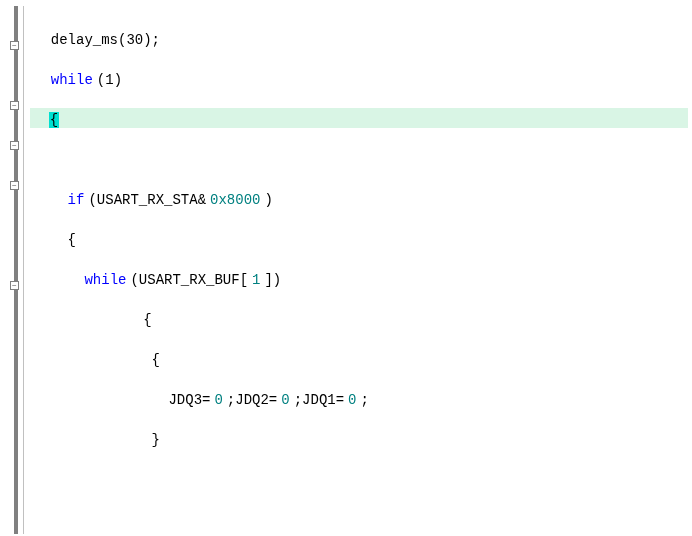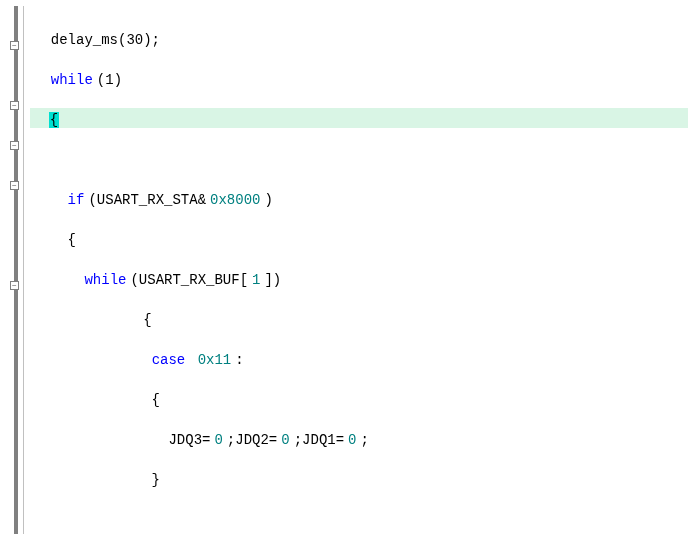--- a/index.html
+++ b/index.html
@@ -83,21 +83,20 @@
   </div>
   <div class="code-area">
 <span class="line"><span class="txt">  delay_ms(30);</span></span>
 <span class="line">  <span class="kw">while</span><span class="txt">(1)</span></span>
 <span class="line highlight-green">  <span class="highlight-cursor">{</span></span>
 <span class="line"> </span>
 <span class="line">    <span class="kw">if</span><span class="txt">(USART_RX_STA&amp;</span><span class="num">0x8000</span><span class="txt">)</span></span>
 <span class="line"><span class="txt">    {</span></span>
 <span class="line">      <span class="kw">while</span><span class="txt">(USART_RX_BUF[</span><span class="num">1</span><span class="txt">])</span></span>
 <span class="line"><span class="txt">             {</span></span>
-<span class="line">              <span class="kw">case</span> <span class="num">0x11</span><span class="txt">:</span></span>
 <span class="line"><span class="txt">              {</span></span>
 <span class="line"><span class="txt">                JDQ3=</span><span class="num">0</span><span class="txt">;JDQ2=</span><span class="num">0</span><span class="txt">;JDQ1=</span><span class="num">0</span><span class="txt">;</span></span>
 <span class="line"><span class="txt">              }</span></span>
 
 
 
 
 
 
 

